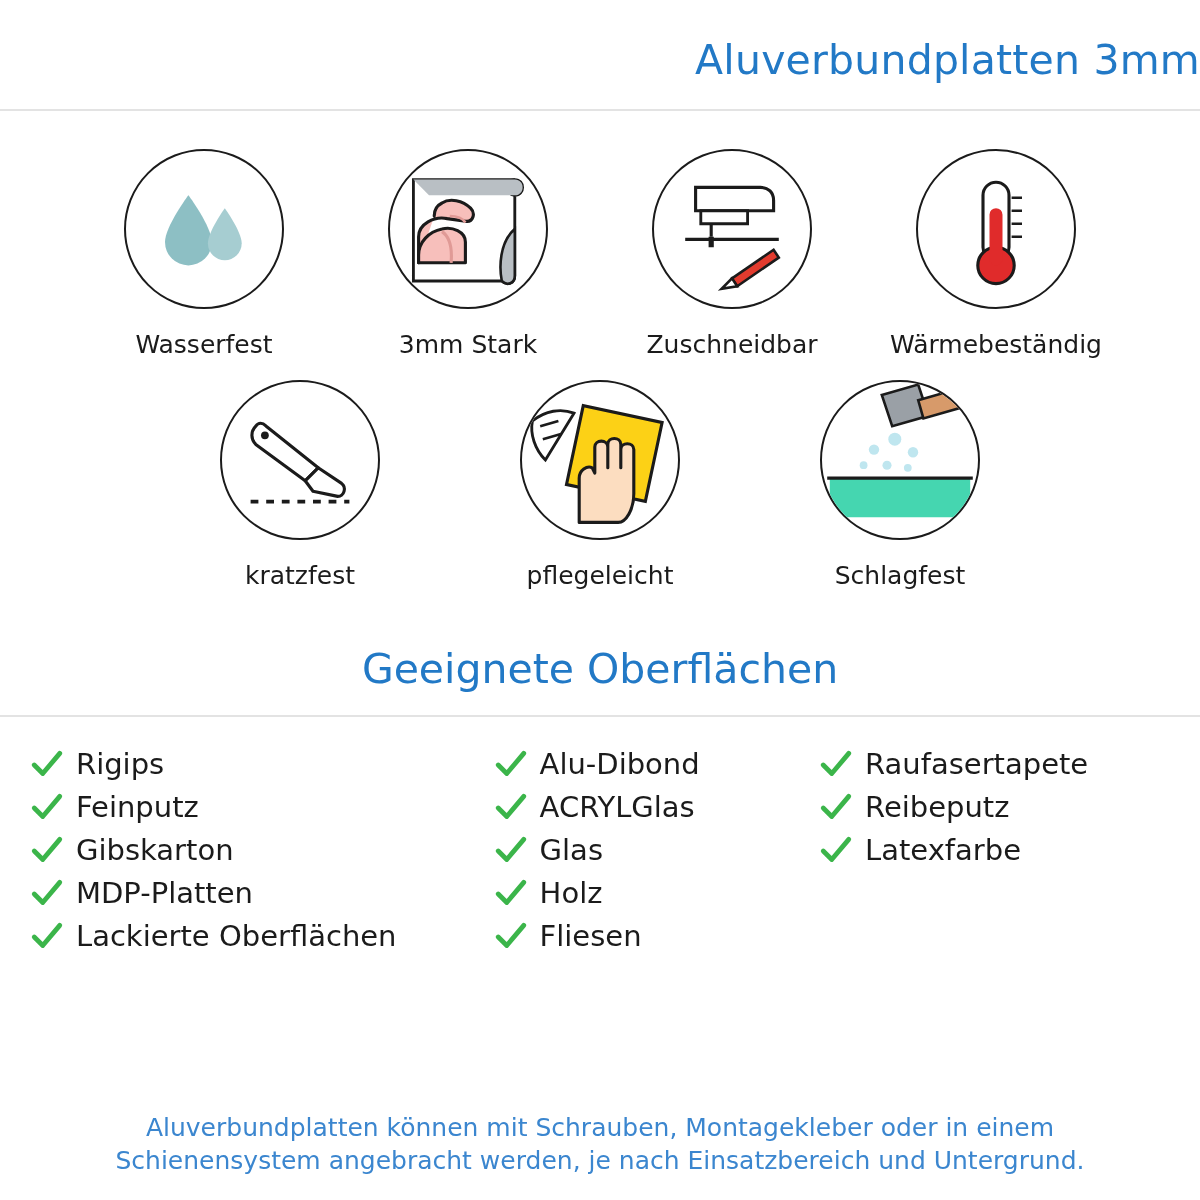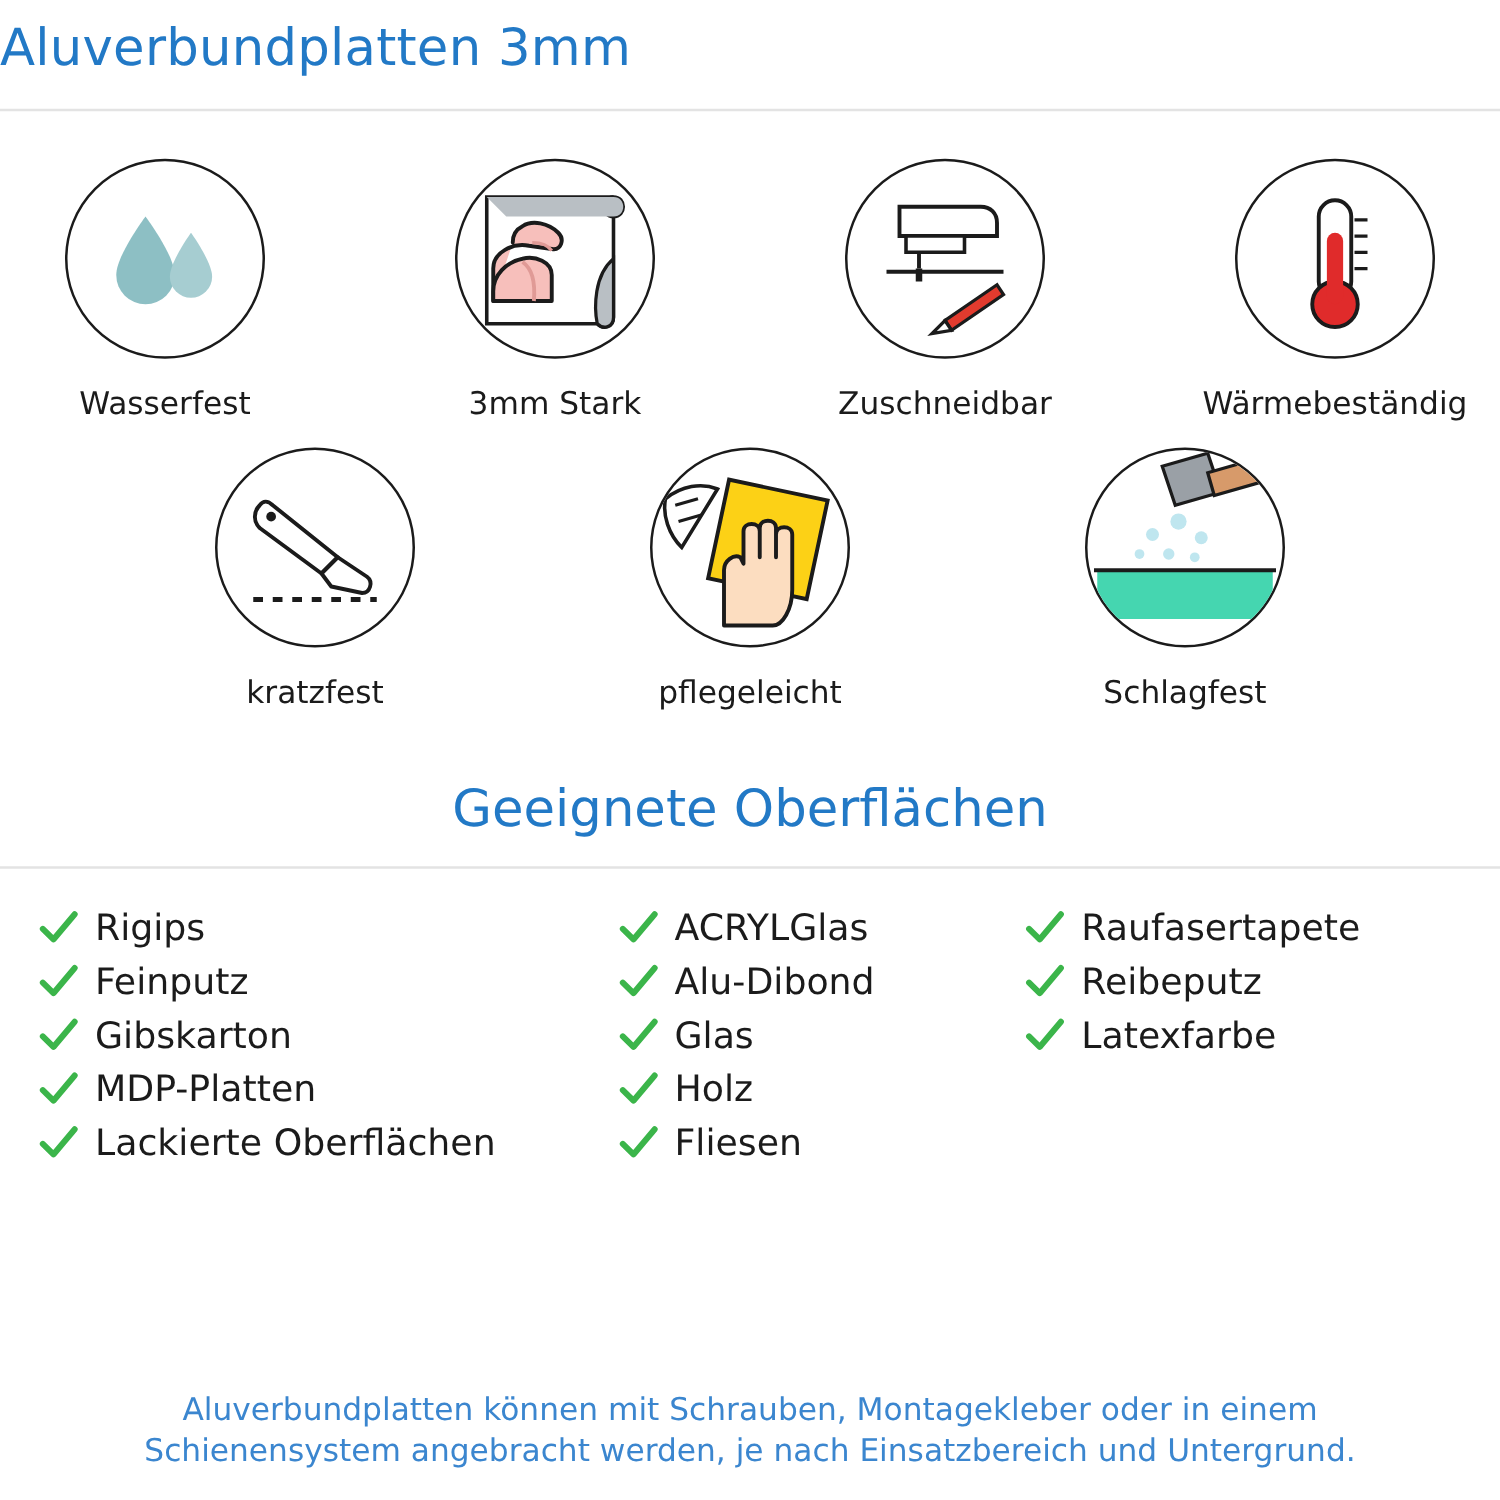--- a/index.html
+++ b/index.html
@@ -18,22 +18,22 @@
 
   .page {
     width: 1200px;
     height: 1200px;
     position: relative;
     box-sizing: border-box;
   }
 
   
   .title-block {
-    text-align: left;
-    padding-top: 16px;
+    text-align: right;
+    padding-top: 38px;
   }
   .main-title {
     font-size: 41px;
     color: #2279c6;
     font-weight: normal;
     letter-spacing: 0.2px;
     line-height: 1.1;
     margin: 0;
   }
   .divider {
@@ -44,21 +44,20 @@
   }
 
   
   .features {
     margin-top: 38px;
   }
   .feature-row {
     display: flex;
     justify-content: center;
     align-items: center;
-    gap: 48px;
   }
   .feature-row.row1 .feature { width: 264px; }
   .feature-row.row2 { margin-top: 20px; }
   .feature-row.row2 .feature { width: 300px; }
 
   .feature {
     display: flex;
     flex-direction: column;
     align-items: center;
   }
@@ -309,32 +308,32 @@
           </svg>
         <span class="sub-label">Lackierte Oberflächen</span>
       </div>
     </div>
 
     <div class="sub-col c2">
       <div class="sub-item">
         <svg class="check" viewBox="0 0 32 32">
             <path d="M4 17 L12 25 L28 6" fill="none" stroke="#3bb54a" stroke-width="4.5" stroke-linecap="round" stroke-linejoin="round"></path>
           </svg>
+        <span class="sub-label">Alu-Dibond</span>
+      </div>
+      <div class="sub-item">
+        <svg class="check" viewBox="0 0 32 32">
+            <path d="M4 17 L12 25 L28 6" fill="none" stroke="#3bb54a" stroke-width="4.5" stroke-linecap="round" stroke-linejoin="round"></path>
+          </svg>
         <span class="sub-label">ACRYLGlas</span>
       </div>
       <div class="sub-item">
         <svg class="check" viewBox="0 0 32 32">
             <path d="M4 17 L12 25 L28 6" fill="none" stroke="#3bb54a" stroke-width="4.5" stroke-linecap="round" stroke-linejoin="round"></path>
           </svg>
-        <span class="sub-label">Alu-Dibond</span>
-      </div>
-      <div class="sub-item">
-        <svg class="check" viewBox="0 0 32 32">
-            <path d="M4 17 L12 25 L28 6" fill="none" stroke="#3bb54a" stroke-width="4.5" stroke-linecap="round" stroke-linejoin="round"></path>
-          </svg>
         <span class="sub-label">Glas</span>
       </div>
       <div class="sub-item">
         <svg class="check" viewBox="0 0 32 32">
             <path d="M4 17 L12 25 L28 6" fill="none" stroke="#3bb54a" stroke-width="4.5" stroke-linecap="round" stroke-linejoin="round"></path>
           </svg>
         <span class="sub-label">Holz</span>
       </div>
       <div class="sub-item">
         <svg class="check" viewBox="0 0 32 32">

